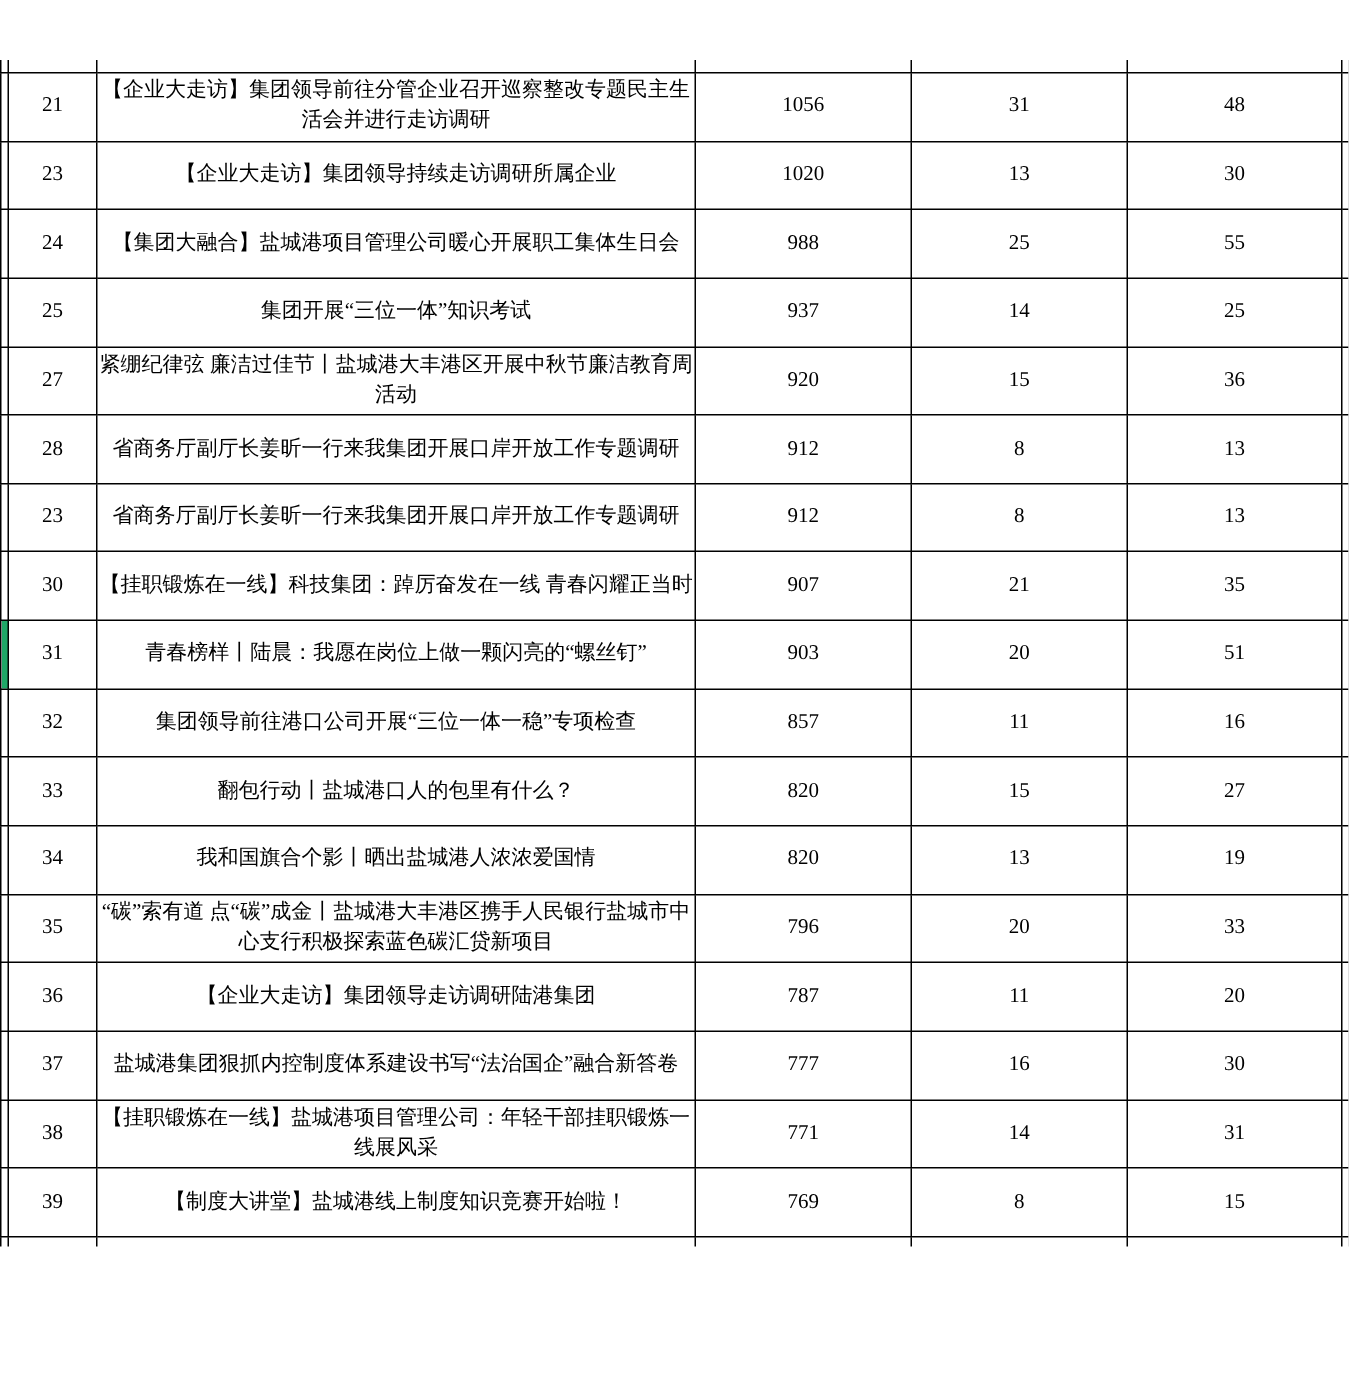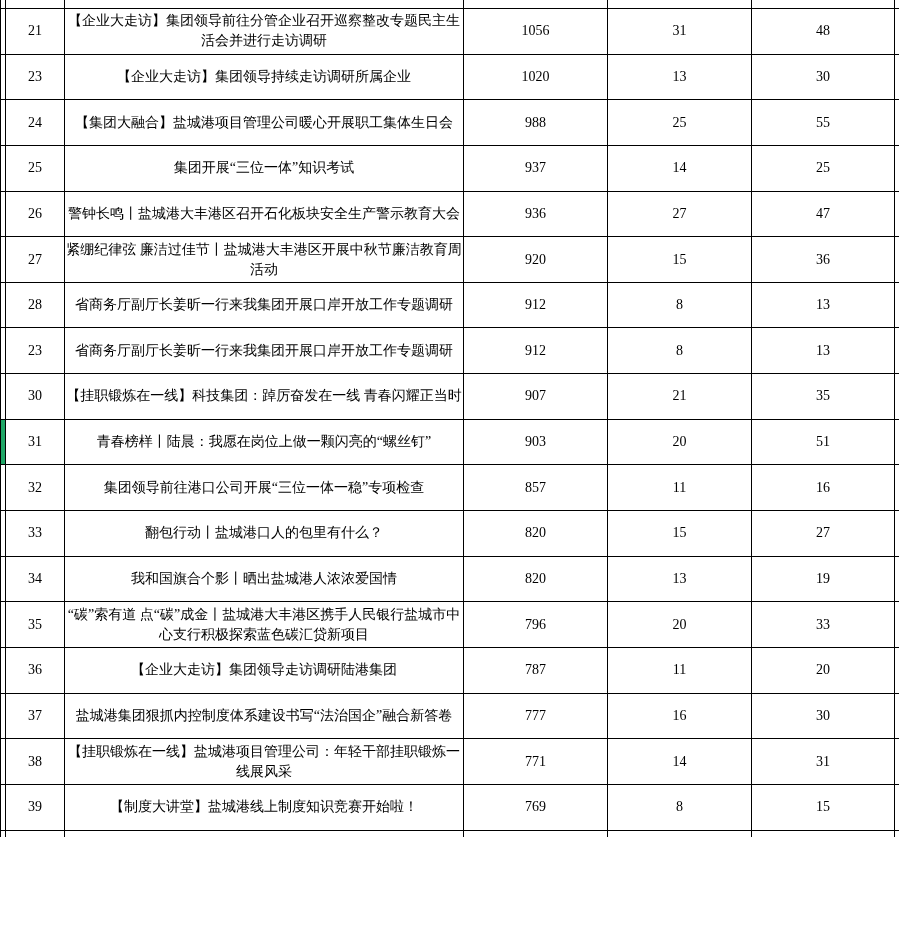--- a/index.html
+++ b/index.html
@@ -9,20 +9,21 @@
     height: 928px;
     overflow: hidden;
     background: #ffffff;
     font-family: "Liberation Serif", "DejaVu Serif", serif;
     color: #000000;
   }
   table.sheet {
     border-collapse: collapse;
     table-layout: fixed;
     width: 899px;
+    margin-top: 40px;
   }
   table.sheet td {
     border: 1px solid #000000;
     text-align: center;
     vertical-align: middle;
     font-size: 14px;
     line-height: 20px;
     padding: 0 1px;
     overflow: hidden;
     word-break: break-all;
@@ -106,29 +107,20 @@
   <tr class="data-row">
     <td class="strip"></td>
     <td class="c-no">25</td>
     <td class="c-title">集团开展“三位一体”知识考试</td>
     <td class="c-val">937</td>
     <td class="c-val">14</td>
     <td class="c-val">25</td>
     <td class="gutter"></td>
   </tr>
 
-  <tr class="data-row">
-    <td class="strip"></td>
-    <td class="c-no">26</td>
-    <td class="c-title">警钟长鸣丨盐城港大丰港区召开石化板块安全生产警示教育大会</td>
-    <td class="c-val">936</td>
-    <td class="c-val">27</td>
-    <td class="c-val">47</td>
-    <td class="gutter"></td>
-  </tr>
 
   <tr class="data-row">
     <td class="strip"></td>
     <td class="c-no">27</td>
     <td class="c-title">紧绷纪律弦 廉洁过佳节丨盐城港大丰港区开展中秋节廉洁教育周活动</td>
     <td class="c-val">920</td>
     <td class="c-val">15</td>
     <td class="c-val">36</td>
     <td class="gutter"></td>
   </tr>

